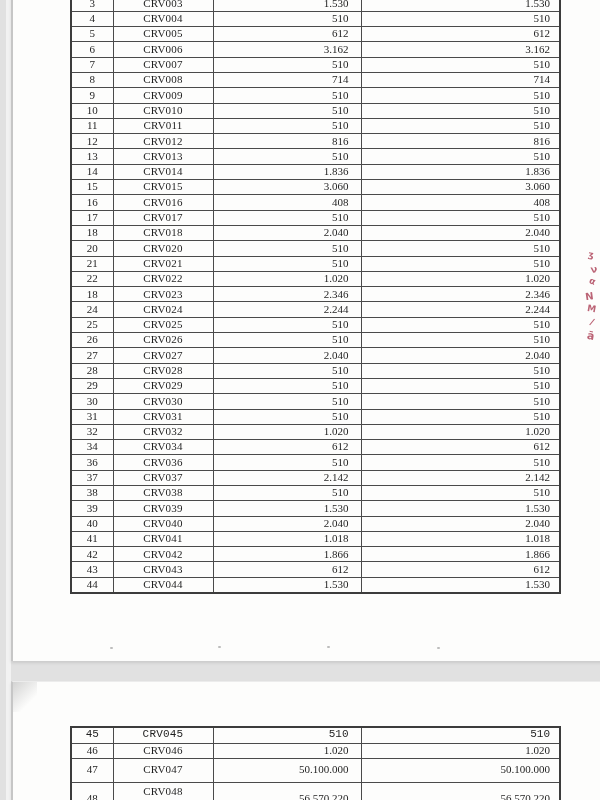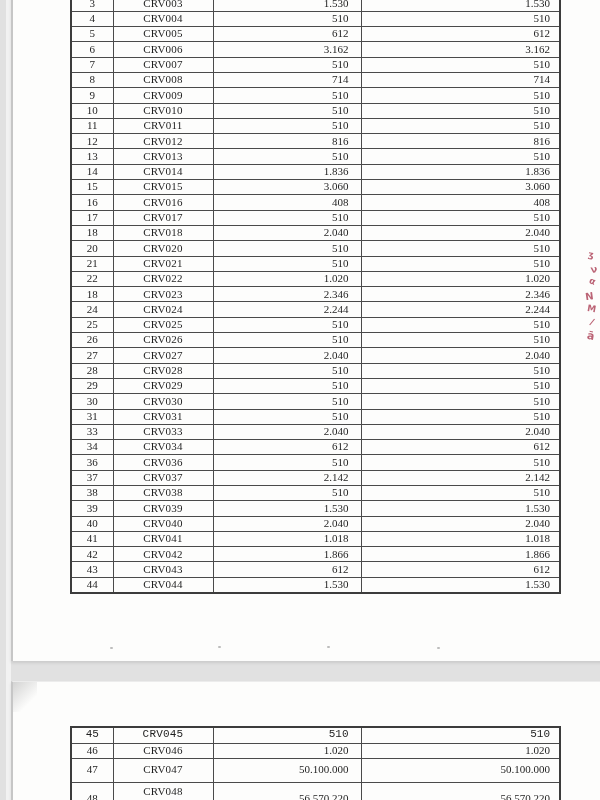--- a/index.html
+++ b/index.html
@@ -293,27 +293,27 @@
     <td class="cell-v2">510</td>
   </tr>
 
   <tr>
     <td class="cell-no">31</td>
     <td class="cell-code">CRV031</td>
     <td class="cell-v1">510</td>
     <td class="cell-v2">510</td>
   </tr>
 
-
-  <tr>
-    <td class="cell-no">33</td>
-    <td class="cell-code">CRV033</td>
-    <td class="cell-v1">2.040</td>
-    <td class="cell-v2">2.040</td>
-  </tr>
+  <tr>
+    <td class="cell-no">32</td>
+    <td class="cell-code">CRV032</td>
+    <td class="cell-v1">1.020</td>
+    <td class="cell-v2">1.020</td>
+  </tr>
+
 
   <tr>
     <td class="cell-no">34</td>
     <td class="cell-code">CRV034</td>
     <td class="cell-v1">612</td>
     <td class="cell-v2">612</td>
   </tr>
 
 
   <tr>

